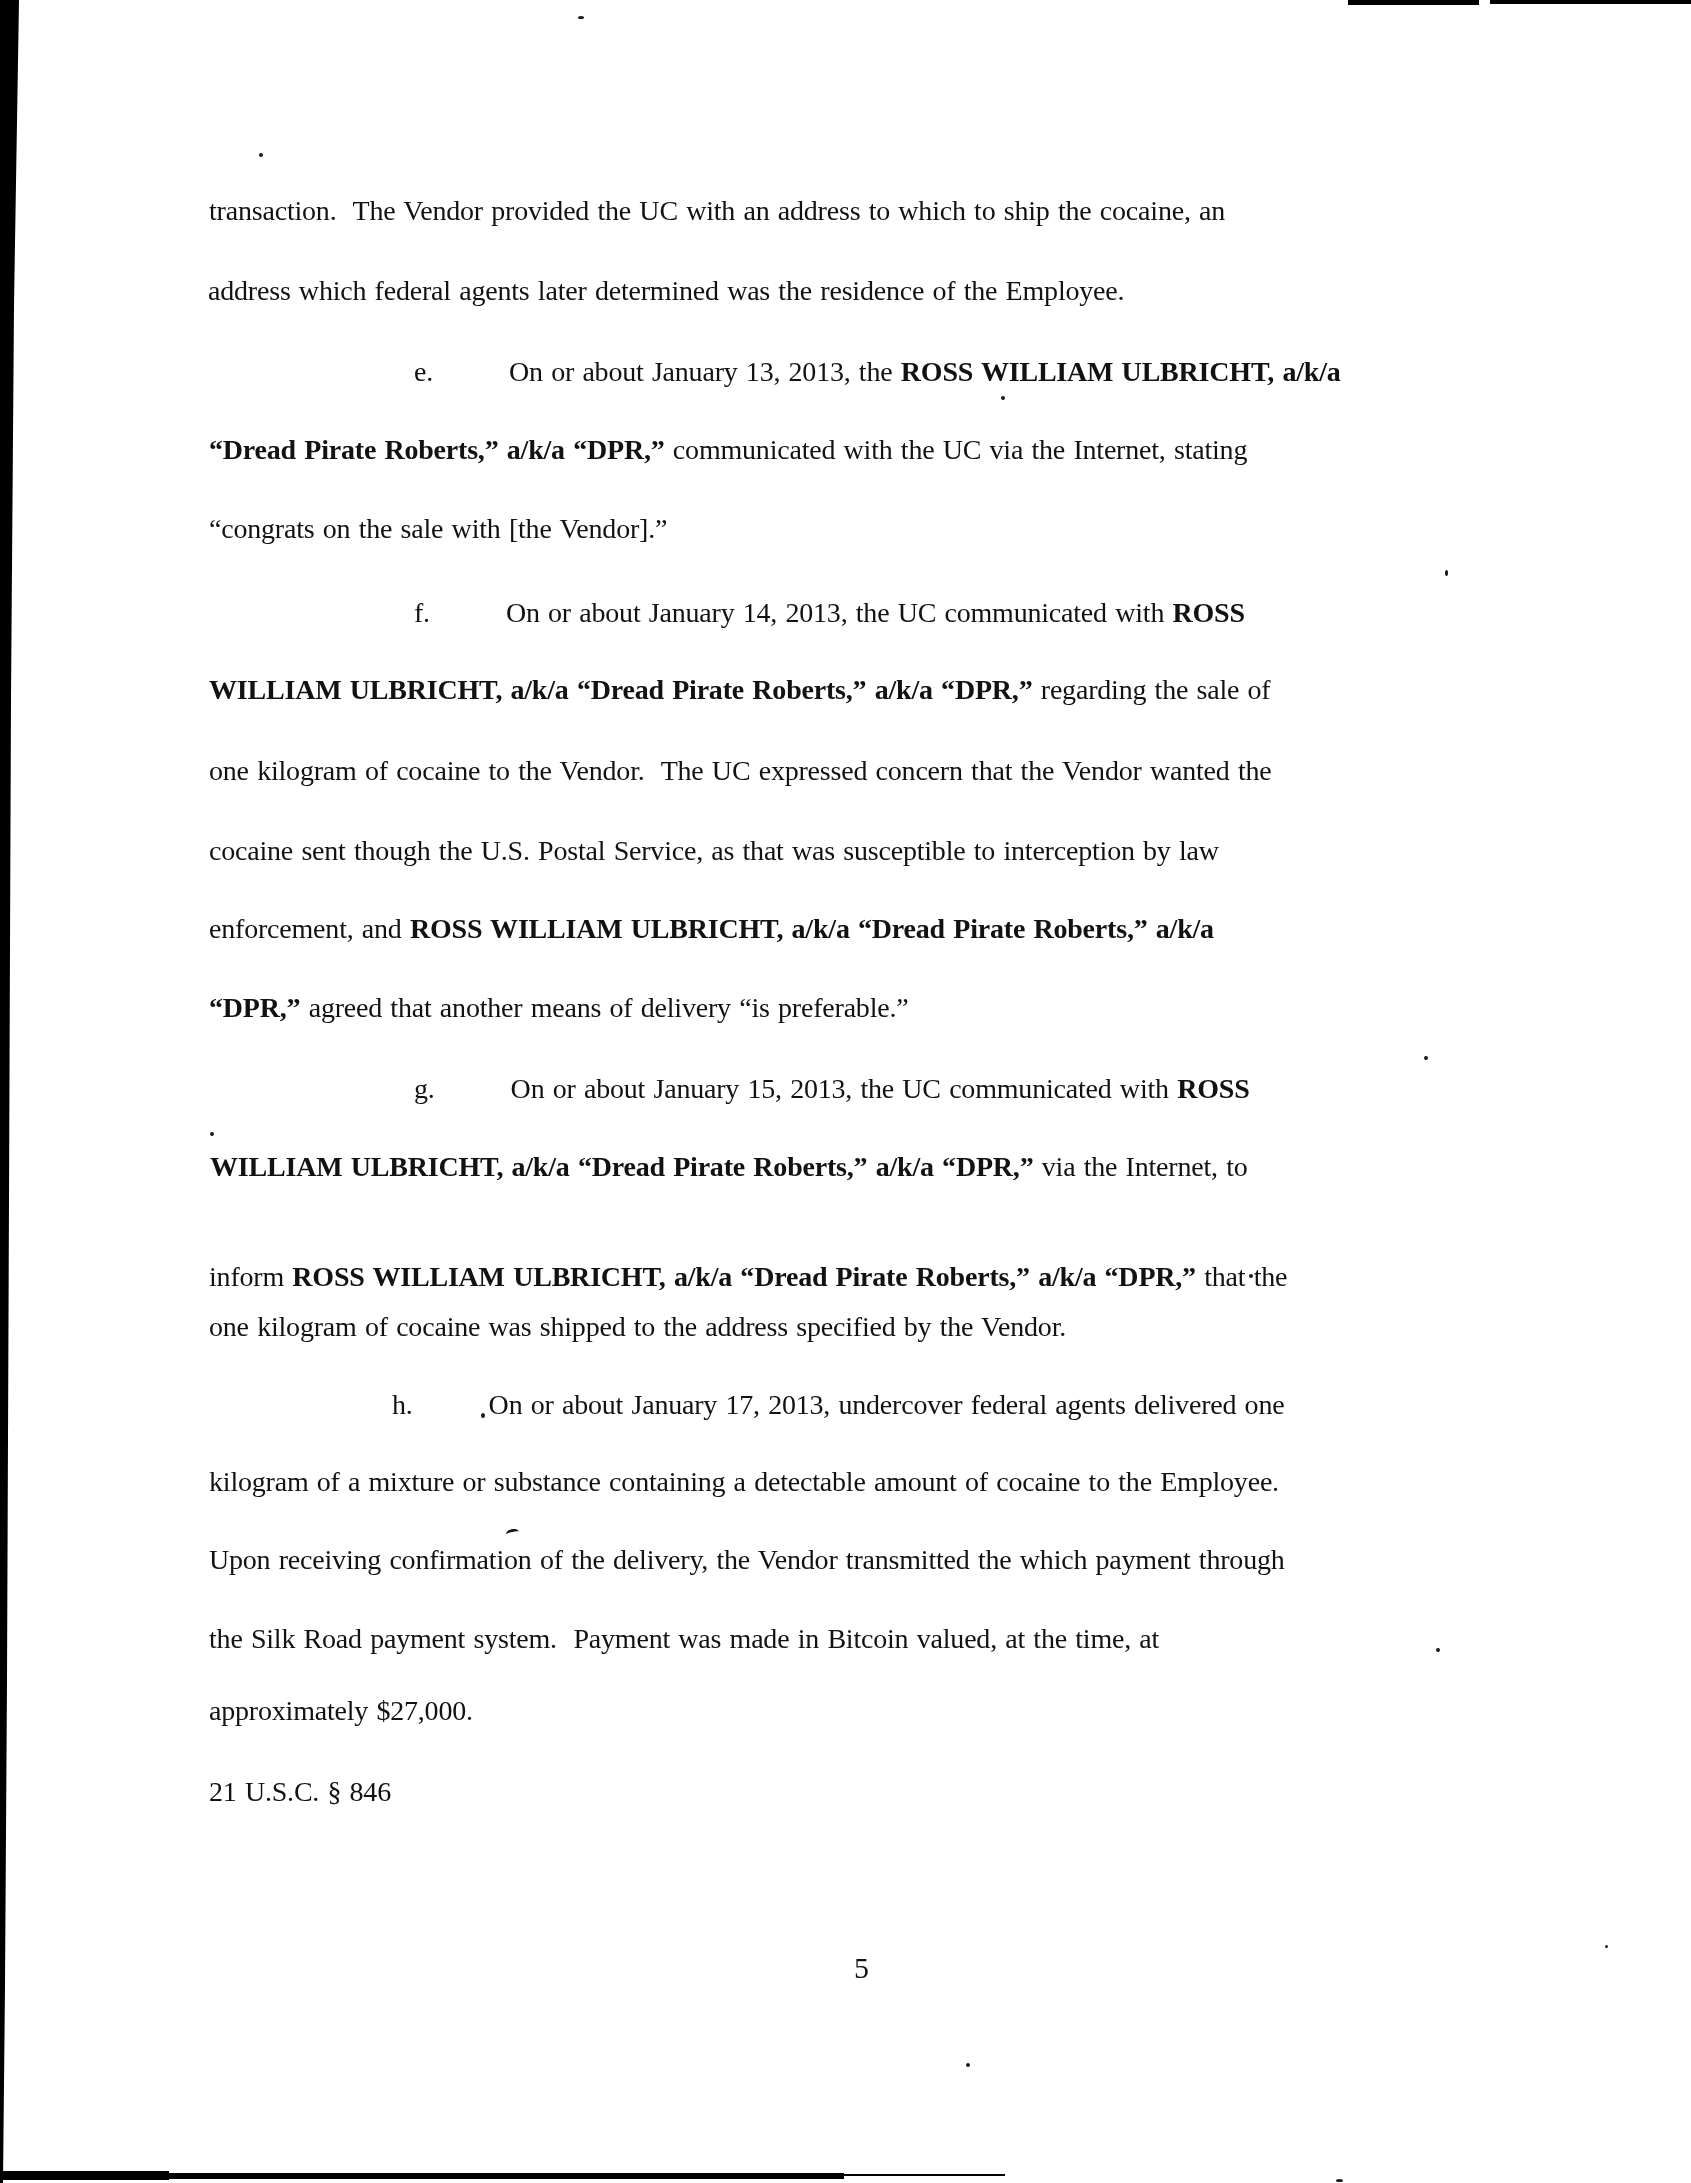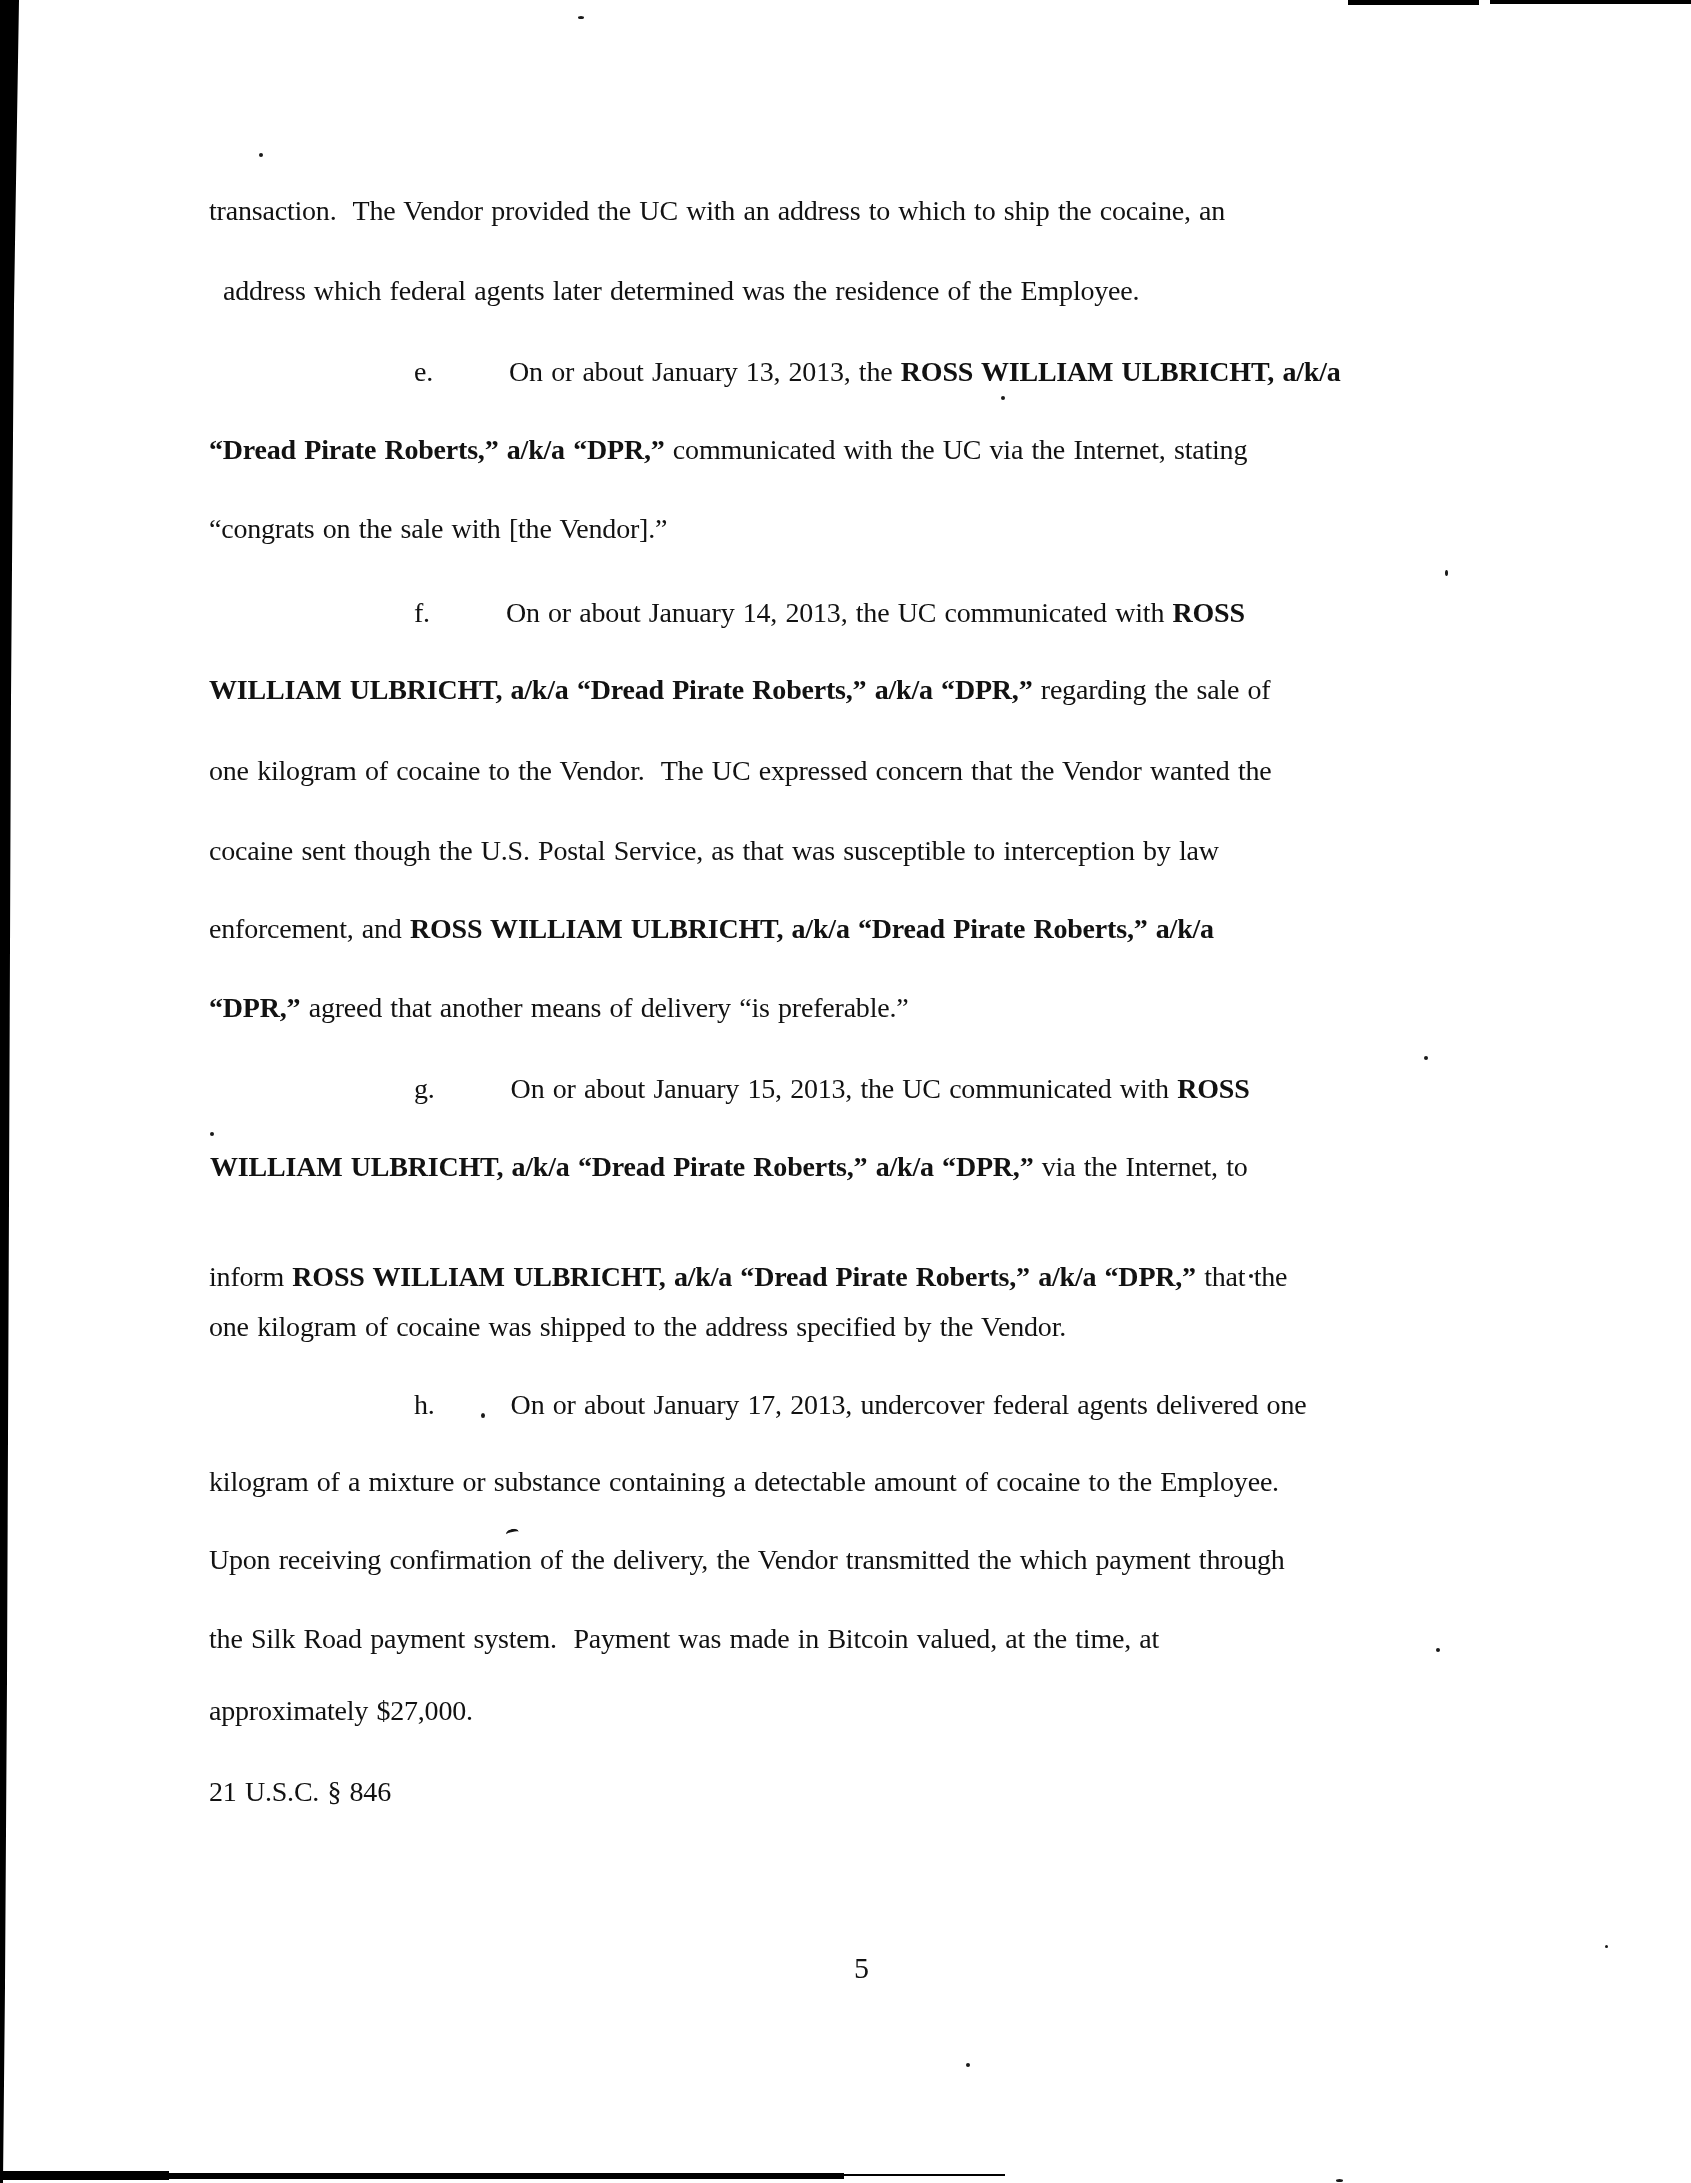--- a/index.html
+++ b/index.html
@@ -45,35 +45,35 @@
     border-top:3px solid #161616;border-radius:50%;transform:rotate(-12deg);
   }
 </style>
 </head>
 <body>
 
 <div class="page">
 
   <div id="text-layer">
       <div class="line" style="top: 192px; left: 209px;"><span>transaction.  The Vendor provided the UC with an address to which to ship the cocaine, an</span></div>
-      <div class="line" style="top: 272px; left: 223px; text-align: right;"><span>address which federal agents later determined was the residence of the Employee.</span></div>
+      <div class="line" style="top: 272px; left: 208px; text-align: right;"><span>address which federal agents later determined was the residence of the Employee.</span></div>
       <div class="line" style="top: 353px; left: 414px;"><span>e.</span><span class="gap" style="width: 76px;"></span><span>On or about January 13, 2013, the </span><span class="b">ROSS WILLIAM ULBRICHT, a/k/a</span></div>
       <div class="line" style="top: 431px; left: 209px; text-align: center;"><span class="b">“Dread Pirate Roberts,” a/k/a “DPR,”</span><span> communicated with the UC via the Internet, stating</span></div>
       <div class="line" style="top: 510px; left: 209px;"><span>“congrats on the sale with [the Vendor].”</span></div>
       <div class="line" style="top: 594px; left: 414px;"><span>f.</span><span class="gap" style="width: 76px;"></span><span>On or about January 14, 2013, the UC communicated with </span><span class="b">ROSS</span></div>
       <div class="line" style="top: 671px; left: 209px;"><span class="b">WILLIAM ULBRICHT, a/k/a “Dread Pirate Roberts,” a/k/a “DPR,”</span><span> regarding the sale of</span></div>
       <div class="line" style="top: 752px; left: 209px;"><span>one kilogram of cocaine to the Vendor.  The UC expressed concern that the Vendor wanted the</span></div>
       <div class="line" style="top: 832px; left: 209px;"><span>cocaine sent though the U.S. Postal Service, as that was susceptible to interception by law</span></div>
       <div class="line" style="top: 910px; left: 209px;"><span>enforcement, and </span><span class="b">ROSS WILLIAM ULBRICHT, a/k/a “Dread Pirate Roberts,” a/k/a</span></div>
       <div class="line" style="top: 989px; left: 209px;"><span class="b">“DPR,”</span><span> agreed that another means of delivery “is preferable.”</span></div>
       <div class="line" style="top: 1070px; left: 414px;"><span>g.</span><span class="gap" style="width: 76px;"></span><span>On or about January 15, 2013, the UC communicated with </span><span class="b">ROSS</span></div>
       <div class="line" style="top: 1148px; left: 210px;"><span class="b">WILLIAM ULBRICHT, a/k/a “Dread Pirate Roberts,” a/k/a “DPR,”</span><span> via the Internet, to</span></div>
       <div class="line" style="top: 1230px; left: 209px; margin-top: 28px;"><span>inform </span><span class="b">ROSS WILLIAM ULBRICHT, a/k/a “Dread Pirate Roberts,” a/k/a “DPR,”</span><span> that the</span></div>
       <div class="line" style="top: 1308px; left: 209px;"><span>one kilogram of cocaine was shipped to the address specified by the Vendor.</span></div>
-      <div class="line" style="top: 1386px; left: 414px;"><span>h.</span><span class="gap" style="width: 76px;"></span><span>On or about January 17, 2013, undercover federal agents delivered one</span></div>
+      <div class="line" style="top: 1386px; left: 392px;"><span>h.</span><span class="gap" style="width: 76px;"></span><span>On or about January 17, 2013, undercover federal agents delivered one</span></div>
       <div class="line" style="top: 1463px; left: 209px;"><span>kilogram of a mixture or substance containing a detectable amount of cocaine to the Employee.</span></div>
       <div class="line" style="top: 1541px; left: 209px;"><span>Upon receiving confirmation of the delivery, the Vendor transmitted the which payment through</span></div>
       <div class="line" style="top: 1620px; left: 209px;"><span>the Silk Road payment system.  Payment was made in Bitcoin valued, at the time, at</span></div>
       <div class="line" style="top: 1692px; left: 209px;"><span>approximately $27,000.</span></div>
       <div class="line" style="top: 1773px; left: 209px;"><span>21 U.S.C. § 846</span></div>
     </div>
 
   <div class="pagenum">5</div>
 
   <div class="art edge-left"></div>

